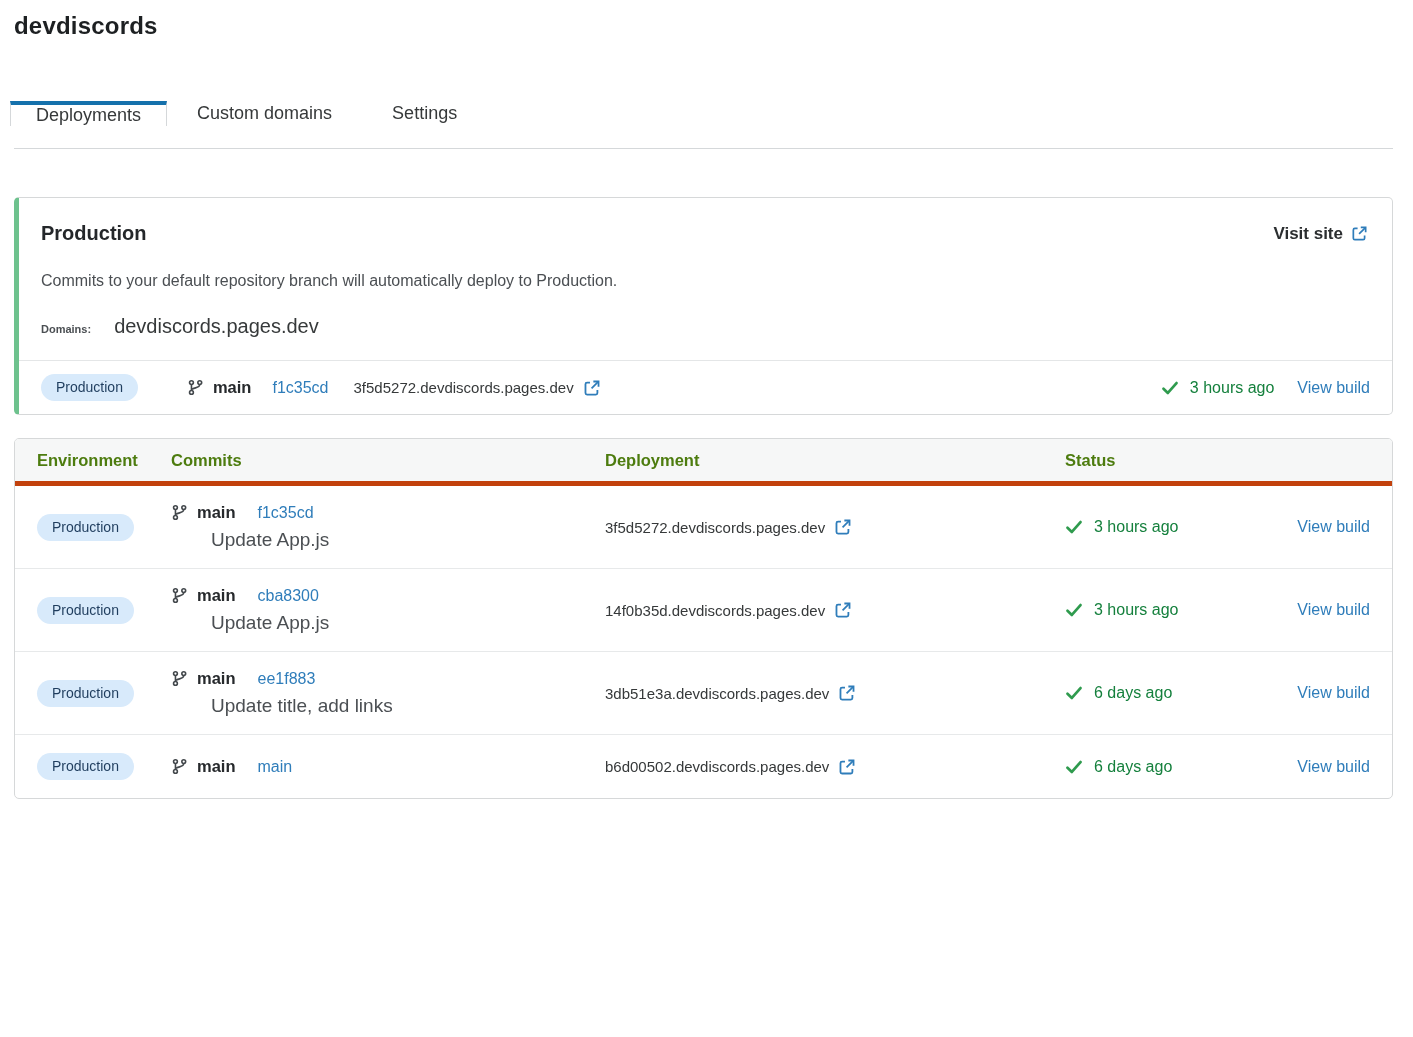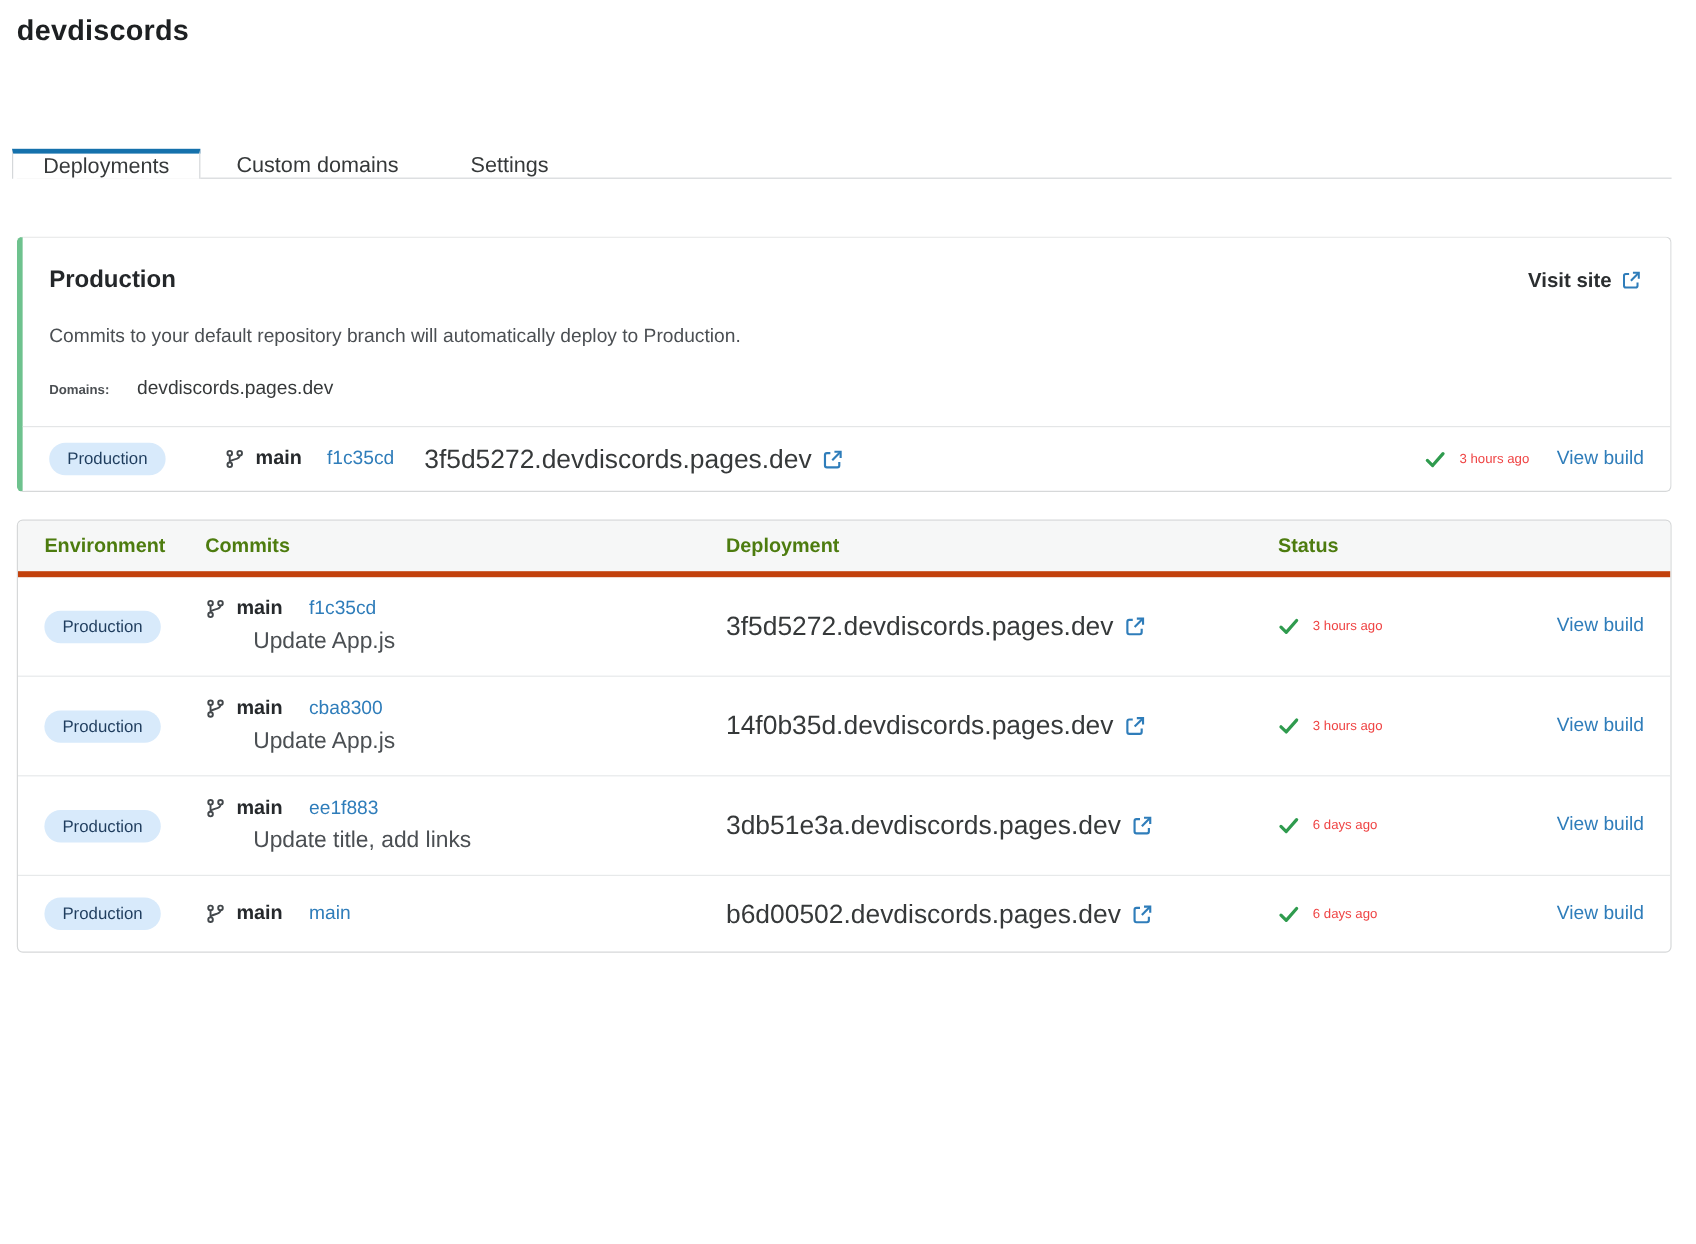--- a/index.html
+++ b/index.html
@@ -12,21 +12,21 @@
   }
   .page { padding: 12px 20px 12px 14px; border-radius: 25px; }
 
   
   .page-title { font-size: 24px; font-weight: bold; color: #1d2022; letter-spacing: .2px; }
 
   
   .tabbar {
     margin-top: 38px;
     display: flex;
-    align-items: flex-end;
+    align-items: center;
     border-bottom: 1px solid #d5d8da;
     height: 71px;
   }
   .tab {
     display: flex; align-items: center;
     padding: 0 30px;
     font-size: 18px;
     color: #36393a;
     cursor: pointer;
   }
@@ -53,44 +53,44 @@
   .visit-site {
     display: flex; align-items: center; gap: 8px;
     font-size: 17px; font-weight: bold; color: #2b2e30;
     text-decoration: none; cursor: pointer;
   }
   .prod-desc { margin-top: 27px; font-size: 16px; color: #4b4f53; }
   .repo-row { margin-top: 29px; display: flex; align-items: center; gap: 9px; cursor: pointer; }
   .repo-name { font-size: 17px; font-weight: bold; color: #24272a; }
   .domains-row { margin-top: 25px; padding-bottom: 22px; display: flex; align-items: baseline; }
   .domains-label { font-size: 11px; font-weight: bold; color: #4b4f53; }
-  .domains-value { font-size: 16px; color: #36393a; margin-left: 23px; }
+  .domains-value { font-size: 20px; color: #36393a; margin-left: 23px; }
   .prod-deploy-row {
     border-top: 1px solid #e4e6e7;
     padding: 13px 22px;
     display: flex; align-items: center;
   }
 
   
   .env-badge {
     display: inline-block;
     background: #d8eafb;
     color: #1f3d5e;
     font-size: 14px;
     padding: 5px 15px 6px;
     border-radius: 15px;
     white-space: nowrap;
   }
   .branch-group { display: flex; align-items: center; }
   .branch-name { font-size: 16.5px; font-weight: bold; color: #26292c; margin-left: 9px; }
   a.link, .link { color: #2f7dba; text-decoration: none; font-size: 16px; cursor: pointer; }
   .url-group { display: flex; align-items: center; gap: 9px; }
-  .url-text { font-size: 22px; color: #36393a; }
+  .url-text { font-size: 15px; color: #36393a; }
   .status-group { display: flex; align-items: center; gap: 11px; }
-  .status-time { font-size: 11px; color: #ef4444; }
+  .status-time { font-size: 16px; color: #15803d; }
   .icon { display: inline-flex; align-items: center; justify-content: center; }
 
   .prod-deploy-row .branch-group { margin-left: 49px; }
   .prod-deploy-row .commit-link { margin-left: 21px; }
   .prod-deploy-row .url-group { margin-left: 25px; }
   .prod-deploy-row .status-group { margin-left: auto; }
   .prod-deploy-row .view-build { margin-left: 23px; }
 
   
   .section-title { margin-top: 92px; font-size: 20px; font-weight: bold; color: #1d2022; }

